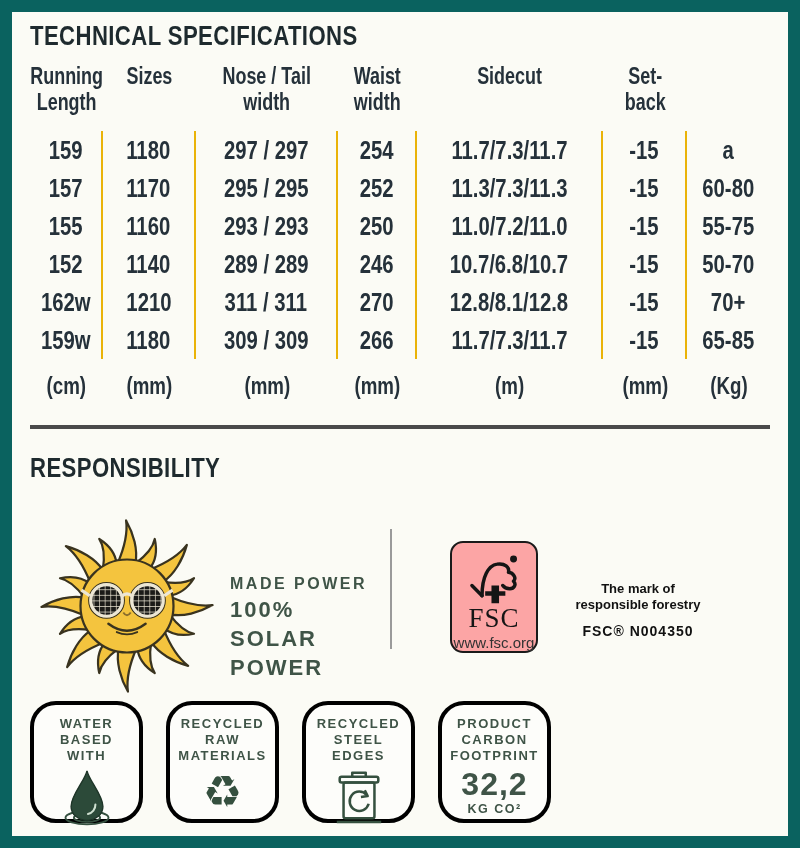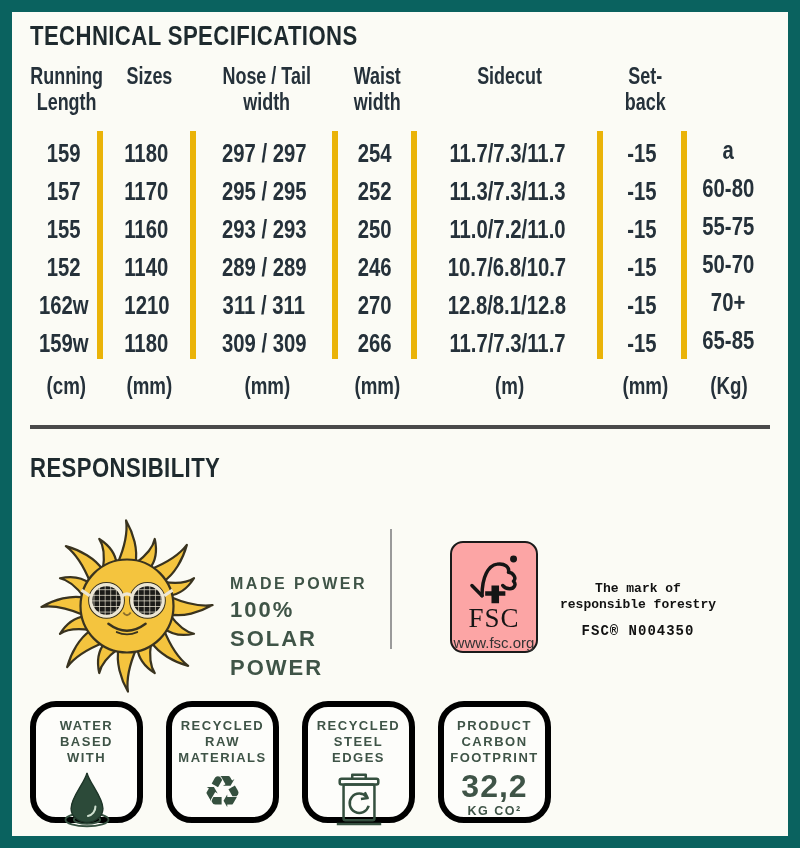--- a/index.html
+++ b/index.html
@@ -25,21 +25,21 @@
   .hcell {
     display:flex; align-items:flex-start; justify-content:center;
     font-weight:bold; font-size:23px; line-height:26px; color:#25313a;
     text-align:center;
   }
   .thead { margin-top:12px; height:52px; }
   .tbody { margin-top:16px; }
   .trow  { height:38px; }
   .cell  { display:flex; align-items:center; justify-content:center;
            font-weight:bold; font-size:26px; color:#25313a; height:38px; }
-  .sep   { border-right:6px solid #eab308;align-items:flex-end; }
+  .sep   { border-right:2px solid #eab308; }
   .units { margin-top:12px; height:30px; }
   .ucell { display:flex; align-items:center; justify-content:center;
            font-weight:bold; font-size:24px; color:#25313a; }
   .nw { display:inline-block; transform:scaleX(0.78); white-space:pre-line; text-align:center; }
 
   .hr-divider { margin-top:24px; width:740px; height:4px; background:#4a4a4a; border:0; }
 
   
   .mid { margin-top:6px; height:196px; display:flex; align-items:flex-start; }
   .sun-wrap { width:186px; height:186px; margin:24px 0 0 4px; flex:0 0 auto; }
@@ -50,28 +50,28 @@
 
   .fsc-card {
     margin:52px 0 0 58px; width:88px; height:112px;
     border:2px solid #1a1a1a; border-radius:13px;
     display:flex; flex-direction:column; align-items:center; padding-top:6px;
     background:#fca5a5; flex:0 0 auto;
   }
   .fsc-acronym { font-family:"Liberation Serif", serif; font-size:27px; line-height:26px; color:#151515; letter-spacing:1px; margin-top:-2px; }
   .fsc-url { font-size:15px; color:#333; margin-top:3px; }
 
-  .fsc-caption { margin:92px 0 0 20px; width:160px; text-align:center; color:#111; flex:0 0 auto;font-family:Liberation Mono, monospace; }
+  .fsc-caption { margin:92px 0 0 20px; width:160px; text-align:center; color:#111; flex:0 0 auto; }
   .fsc-mark { font-size:13px; font-weight:bold; line-height:16px; }
   .fsc-license { font-size:14px; font-weight:bold; margin-top:10px; letter-spacing:1px; }
 
   
   .badges { margin-top:16px; display:flex; gap:23px; }
   .badge {
-    width:113px; height:122px; border:6px solid #000000; border-radius:26px;
+    width:113px; height:122px; border:4px solid #000000; border-radius:26px;
     display:flex; flex-direction:column; align-items:center; padding-top:11px;
     background:#fdfdfa;
   }
   .badge-line { font-size:13px; font-weight:bold; letter-spacing:1.5px; line-height:16px; color:#3f5447; }
   .badge-icon { margin-top:5px; display:flex; align-items:center; justify-content:center; flex:1; }
   .recycle-glyph { font-family:"DejaVu Sans", sans-serif; font-size:44px; color:#35503f; line-height:1; margin-top:-4px; }
   .carbon-value { font-size:32px; font-weight:bold; letter-spacing:1px; color:#3f5447; line-height:34px; margin-top:3px; }
   .carbon-unit  { font-size:12.5px; font-weight:bold; letter-spacing:1.5px; color:#3f5447; margin-top:1px; }
 </style>
 </head>

